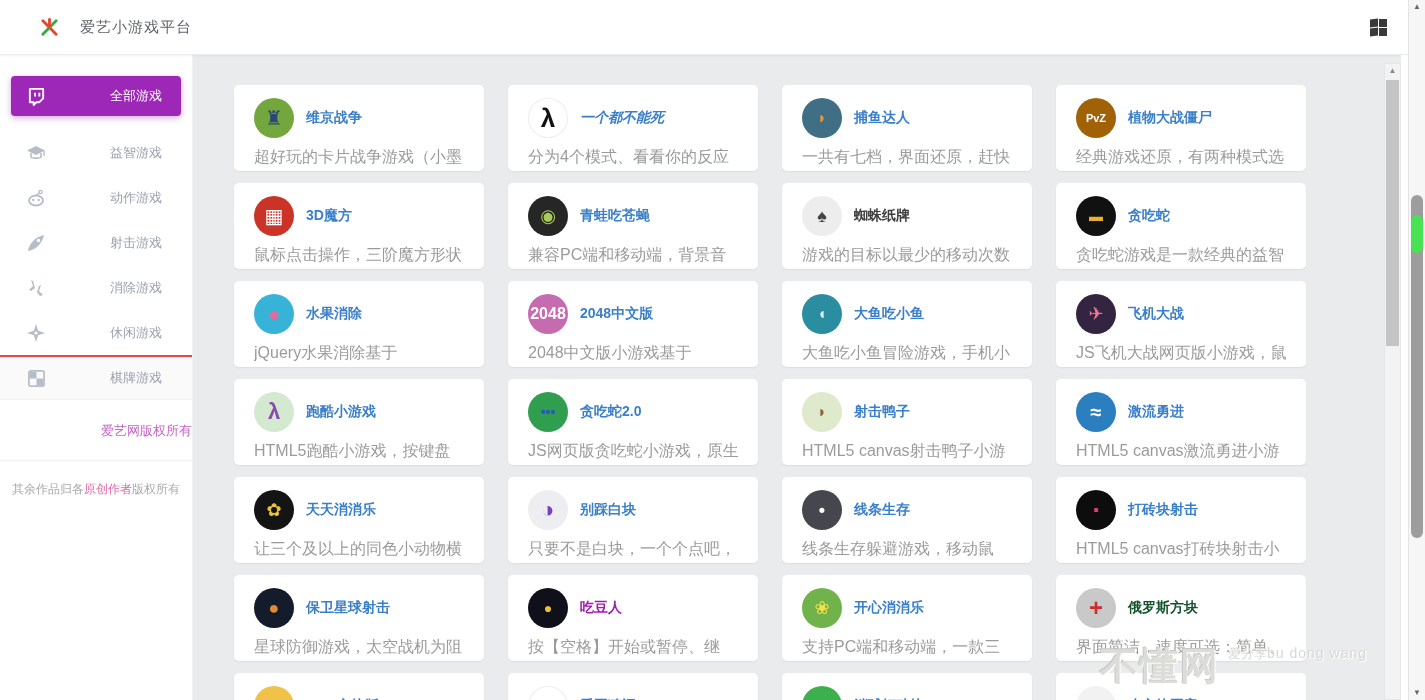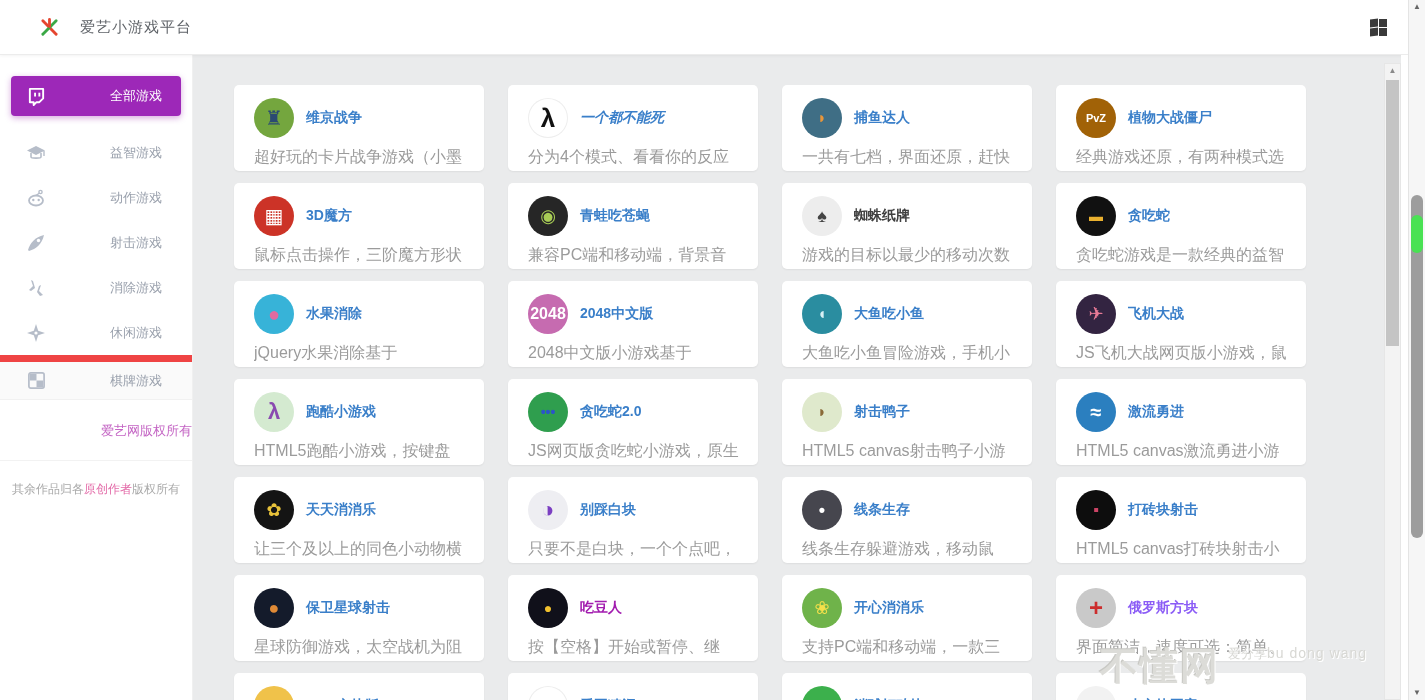--- a/index.html
+++ b/index.html
@@ -20,21 +20,21 @@
 
   
   .sidebar { position:absolute; left:0; top:55px; width:193px; height:645px; background:#fff;
     z-index:20; border-right:1px solid #f0f0f0; }
   .side-item { display:flex; align-items:center; height:45px; padding-left:26px; cursor:pointer;gap:44px; }
   .side-item .s-icon { width:20px; height:20px; margin-right:20px; display:flex; align-items:center; justify-content:center; }
   .side-item .s-label { font-size:13px; color:#9aa1ad; }
   .side-item.active { height:40px; margin:21px 11px 14px 11px; padding-left:15px; border-radius:4px;
     box-shadow:0 2px 6px rgba(156,39,176,.4); }
   .side-item.active .s-label { color:#fff; }
-  .side-item.last { background:#fafafa; border-top:7px solid #ef4444; border-bottom:1px solid #f1f1f1; }
+  .side-item.last { background:#fafafa; border-top:2px solid #ef4444; border-bottom:1px solid #f1f1f1; }
   .side-copy { text-align:right; padding:22px 0 20px 0; font-size:13px; }
   .side-copy a { text-decoration:none; cursor:pointer; }
   .side-divider { height:0; border-top:1px solid #f2f2f2; }
   .side-footer { text-align:center; padding:20px 8px; font-size:12px; color:#a9a9a9; }
   .side-footer a { text-decoration:none; cursor:pointer; }
 
   
   .main { position:absolute; left:193px; top:55px; width:1208px; height:645px;
     background:#eaebec; overflow:hidden; }
   .grid { position:absolute; left:41px; top:30px; width:1072px;
@@ -331,21 +331,21 @@
       <div class="card">
         <div class="card-top">
           <div class="g-icon" style="background: rgb(111, 179, 74); color: rgb(245, 224, 74); font-size: 18px;">❀</div>
           <a class="g-title" style="color: rgb(58, 127, 201);">开心消消乐</a>
         </div>
         <div class="g-desc">支持PC端和移动端，一款三消游戏，游戏画面精美</div>
       </div>
       <div class="card">
         <div class="card-top">
           <div class="g-icon" style="background: rgb(201, 201, 201); color: rgb(204, 45, 45); font-size: 24px;">+</div>
-          <a class="g-title" style="color: #8b5cf6;">俄罗斯方块</a>
+          <a class="g-title" style="color: #14532d;">俄罗斯方块</a>
         </div>
         <div class="g-desc">界面简洁，速度可选：简单、一般、困难，键盘操作</div>
       </div>
       <div class="card">
         <div class="card-top">
           <div class="g-icon" style="background: rgb(240, 194, 74); color: rgb(255, 255, 255); font-size: 18px;">▦</div>
           <a class="g-title" style="color: rgb(58, 127, 201);">2048方块版</a>
         </div>
         <div class="g-desc"></div>
       </div>

